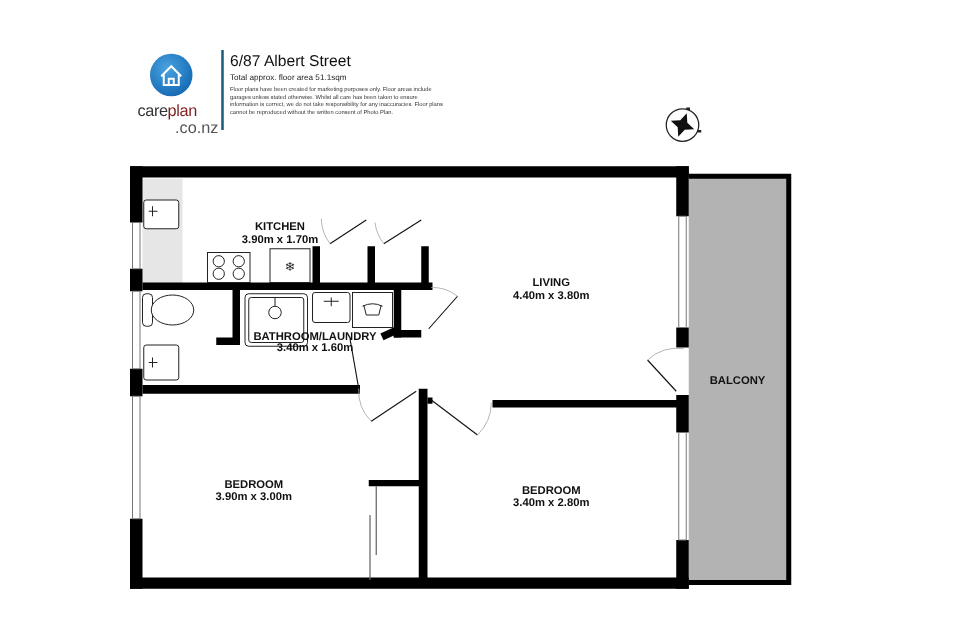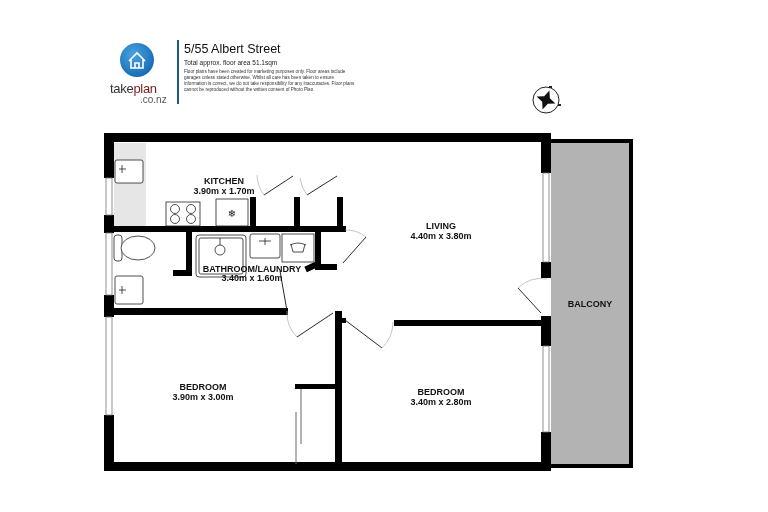--- a/index.html
+++ b/index.html
@@ -2,43 +2,43 @@
 <html><head>
   <meta charset="utf-8">
   <style>
     html, body { margin: 0; padding: 0; background: #ffffff; }
     body { width: 768px; height: 512px; position: relative; overflow: hidden; font-family: "Liberation Sans", sans-serif; }
     .header { position: absolute; left: 110px; top: 38px; width: 260px; height: 70px; }
     .logo { position: absolute; left: 0; top: 5px; width: 60px; height: 62px; }
     .logo-circle { position: absolute; left: 10px; top: 0; width: 34px; height: 34px; border-radius: 50%; background: radial-gradient(circle at 40% 35%, #4aa3e0, #1a6fb8 70%, #11558f); }
     .logo-text { position: absolute; left: 0; top: 38px; font-size: 13px; color: #333; letter-spacing: -0.3px; }
     .logo-text .plan { color: #7f1d1d; }
-    .logo-sub { position: absolute; left: 30px; top: 51px; font-size: 10px; color: #555; }
+    .logo-sub { position: absolute; left: 30px; top: 51px; font-size: 13px; color: #555; }
     .divider { position: absolute; left: 67px; top: 2px; width: 2px; height: 64px; background: #1e5a7a; }
     .title { position: absolute; left: 74px; top: 4px; font-size: 12.5px; color: #111; white-space: nowrap; }
     .subtitle { position: absolute; left: 74px; top: 21px; font-size: 6.5px; color: #222; white-space: nowrap; }
     .disclaimer { position: absolute; left: 74px; top: 31px; width: 172px; font-size: 4.6px; line-height: 6px; color: #333; }
     svg.plan { position: absolute; left: 0; top: 0; }
     .room-label { font-family: "Liberation Sans", sans-serif; font-weight: bold; font-size: 9px; fill: #111; }
   </style>
 </head>
 <body>
 
 <div class="header">
   <div class="logo">
     <div class="logo-circle">
       <svg width="34" height="34" viewBox="0 0 34 34">
         <path d="M9 18 L17 10 L25 18 M11 16 L11 25 L23 25 L23 16 M15 25 L15 20 L19 20 L19 25" fill="none" stroke="#ffffff" stroke-width="1.6"></path>
       </svg>
     </div>
-    <div class="logo-text"><span>take</span><span class="plan">plan</span></div>
+    <div class="logo-text"><span>care</span><span class="plan">plan</span></div>
     <div class="logo-sub">.co.nz</div>
   </div>
   <div class="divider"></div>
-  <div class="title">5/55 Albert Street</div>
+  <div class="title">6/87 Albert Street</div>
   <div class="subtitle">Total approx. floor area 51.1sqm</div>
   <div class="disclaimer">Floor plans have been created for marketing purposes only. Floor areas include garages unless stated otherwise. Whilst all care has been taken to ensure information is correct, we do not take responsibility for any inaccuracies. Floor plans cannot be reproduced without the written consent of Photo Plan.</div>
 </div>
 
 <svg class="plan" width="768" height="512" viewBox="0 0 768 512">
 
   <g>
     <circle cx="546" cy="100" r="13" fill="none" stroke="#222" stroke-width="1"></circle>
     <path d="M546 90 L549 97 L556 100 L549 103 L546 110 L543 103 L536 100 L543 97 Z" fill="#111" transform="rotate(20 546 100)"></path>
     <rect x="549" y="86" width="3" height="2" fill="#222"></rect>

